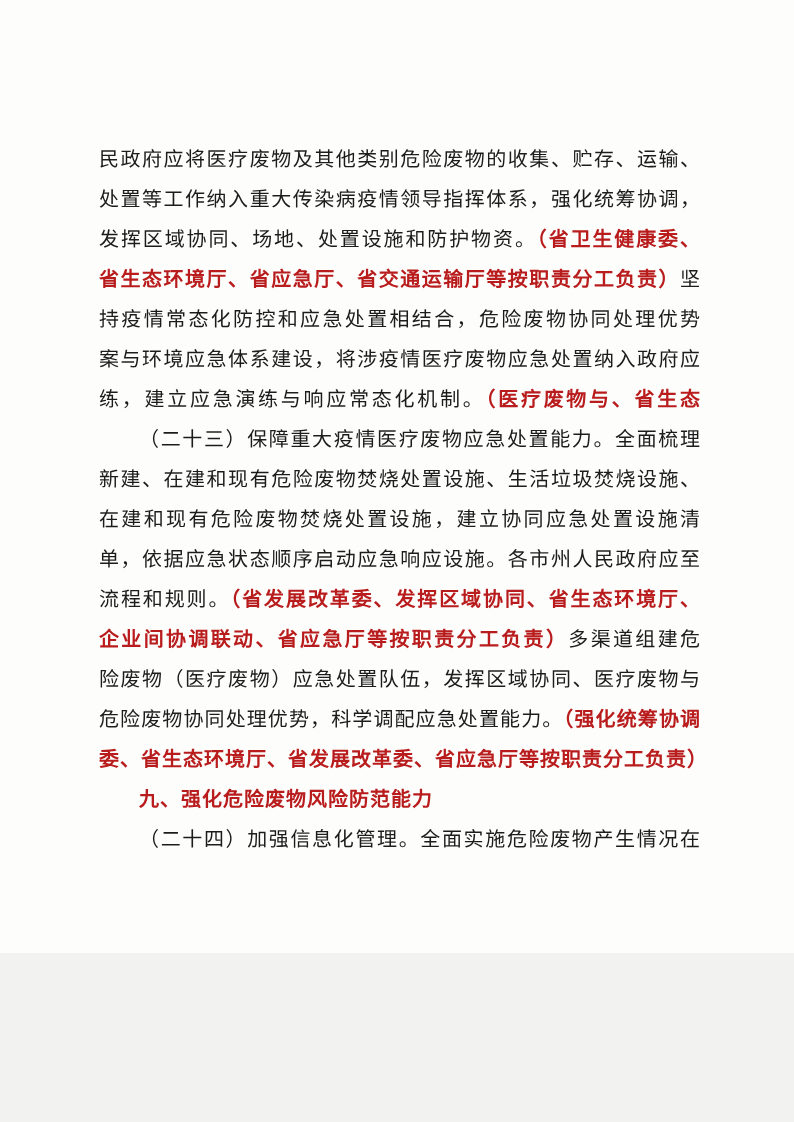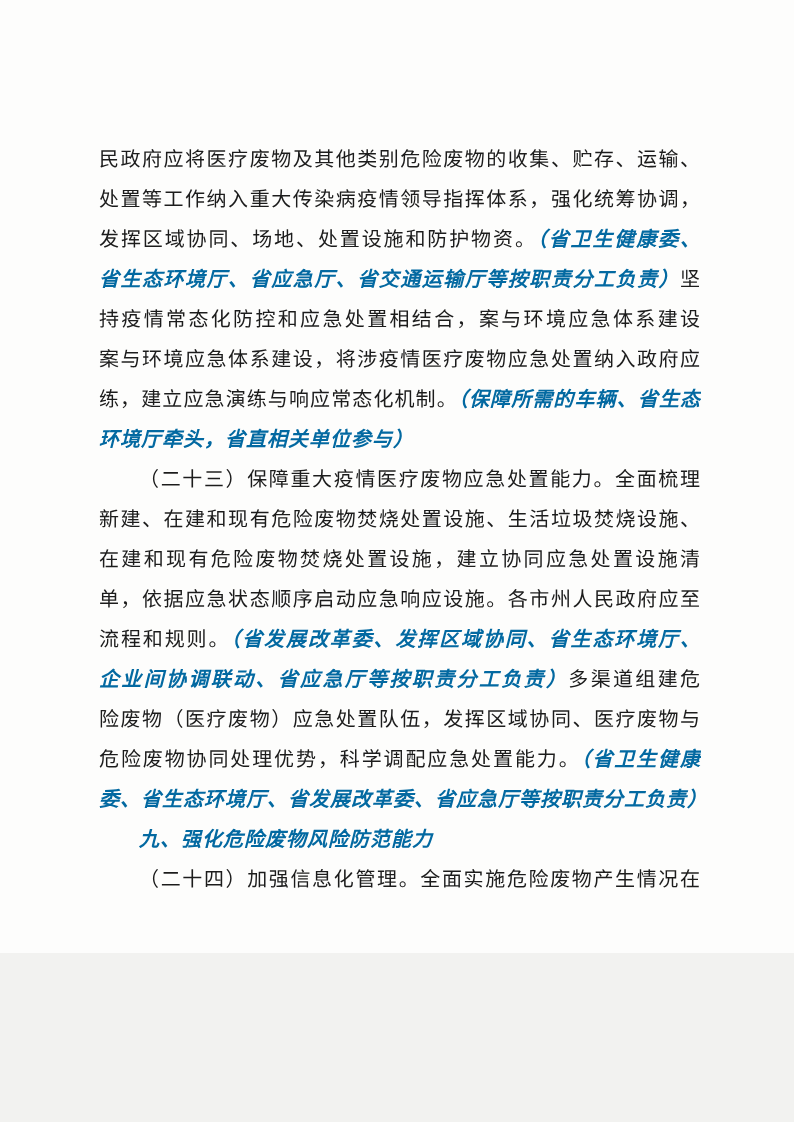--- a/index.html
+++ b/index.html
@@ -40,22 +40,21 @@
   }
   .line.ind {
     text-indent: 40px;
   }
   .seg {
     color: #1c1c1c;
   }
   .seg.bold {
     font-family: "Liberation Sans", "DejaVu Sans", sans-serif;
     font-weight: 700;
-    color: #0369a1;
-    font-style: italic;
+    color: #b91c1c;
   }
   .page-number {
     position: absolute;
     top: 999px;
     left: 612px;
     width: 90px;
     height: 28px;
     line-height: 28px;
     font-size: 19px;
     letter-spacing: 3px;
@@ -66,30 +65,29 @@
 </style>
 </head>
 <body>
 
 <div class="page">
   <div class="doc-body">
       <div class="line j"><span class="seg">民政府应将医疗废物及其他类别危险废物的收集、贮存、运输、</span></div>
       <div class="line j"><span class="seg">处置等工作纳入重大传染病疫情领导指挥体系，强化统筹协调，</span></div>
       <div class="line j"><span class="seg">发挥区域协同、场地、处置设施和防护物资。</span><span class="seg bold">（省卫生健康委、</span></div>
       <div class="line j"><span class="seg bold">省生态环境厅、省应急厅、省交通运输厅等按职责分工负责）</span><span class="seg">坚</span></div>
-      <div class="line j"><span class="seg">持疫情常态化防控和应急处置相结合，案与环境应急体系建设</span></div>
+      <div class="line j"><span class="seg">持疫情常态化防控和应急处置相结合，危险废物协同处理优势</span></div>
       <div class="line j"><span class="seg">案与环境应急体系建设，将涉疫情医疗废物应急处置纳入政府应</span></div>
-      <div class="line j"><span class="seg">练，建立应急演练与响应常态化机制。</span><span class="seg bold">（保障所需的车辆、省生态</span></div>
-      <div class="line"><span class="seg bold">环境厅牵头，省直相关单位参与）</span></div>
+      <div class="line j"><span class="seg">练，建立应急演练与响应常态化机制。</span><span class="seg bold">（医疗废物与、省生态</span></div>
       <div class="line j ind"><span class="seg">（二十三）保障重大疫情医疗废物应急处置能力。全面梳理</span></div>
       <div class="line j"><span class="seg">新建、在建和现有危险废物焚烧处置设施、生活垃圾焚烧设施、</span></div>
       <div class="line j"><span class="seg">在建和现有危险废物焚烧处置设施，建立协同应急处置设施清</span></div>
       <div class="line j"><span class="seg">单，依据应急状态顺序启动应急响应设施。各市州人民政府应至</span></div>
       <div class="line j"><span class="seg">流程和规则。</span><span class="seg bold">（省发展改革委、发挥区域协同、省生态环境厅、</span></div>
       <div class="line j"><span class="seg bold">企业间协调联动、省应急厅等按职责分工负责）</span><span class="seg">多渠道组建危</span></div>
       <div class="line j"><span class="seg">险废物（医疗废物）应急处置队伍，发挥区域协同、医疗废物与</span></div>
-      <div class="line j"><span class="seg">危险废物协同处理优势，科学调配应急处置能力。</span><span class="seg bold">（省卫生健康</span></div>
+      <div class="line j"><span class="seg">危险废物协同处理优势，科学调配应急处置能力。</span><span class="seg bold">（强化统筹协调</span></div>
       <div class="line j"><span class="seg bold">委、省生态环境厅、省发展改革委、省应急厅等按职责分工负责）</span></div>
       <div class="line ind"><span class="seg bold">九、强化危险废物风险防范能力</span></div>
       <div class="line j ind"><span class="seg">（二十四）加强信息化管理。全面实施危险废物产生情况在</span></div>
     </div>
   <div class="page-number">– 12 –</div>
 </div>
 
 </body></html>

